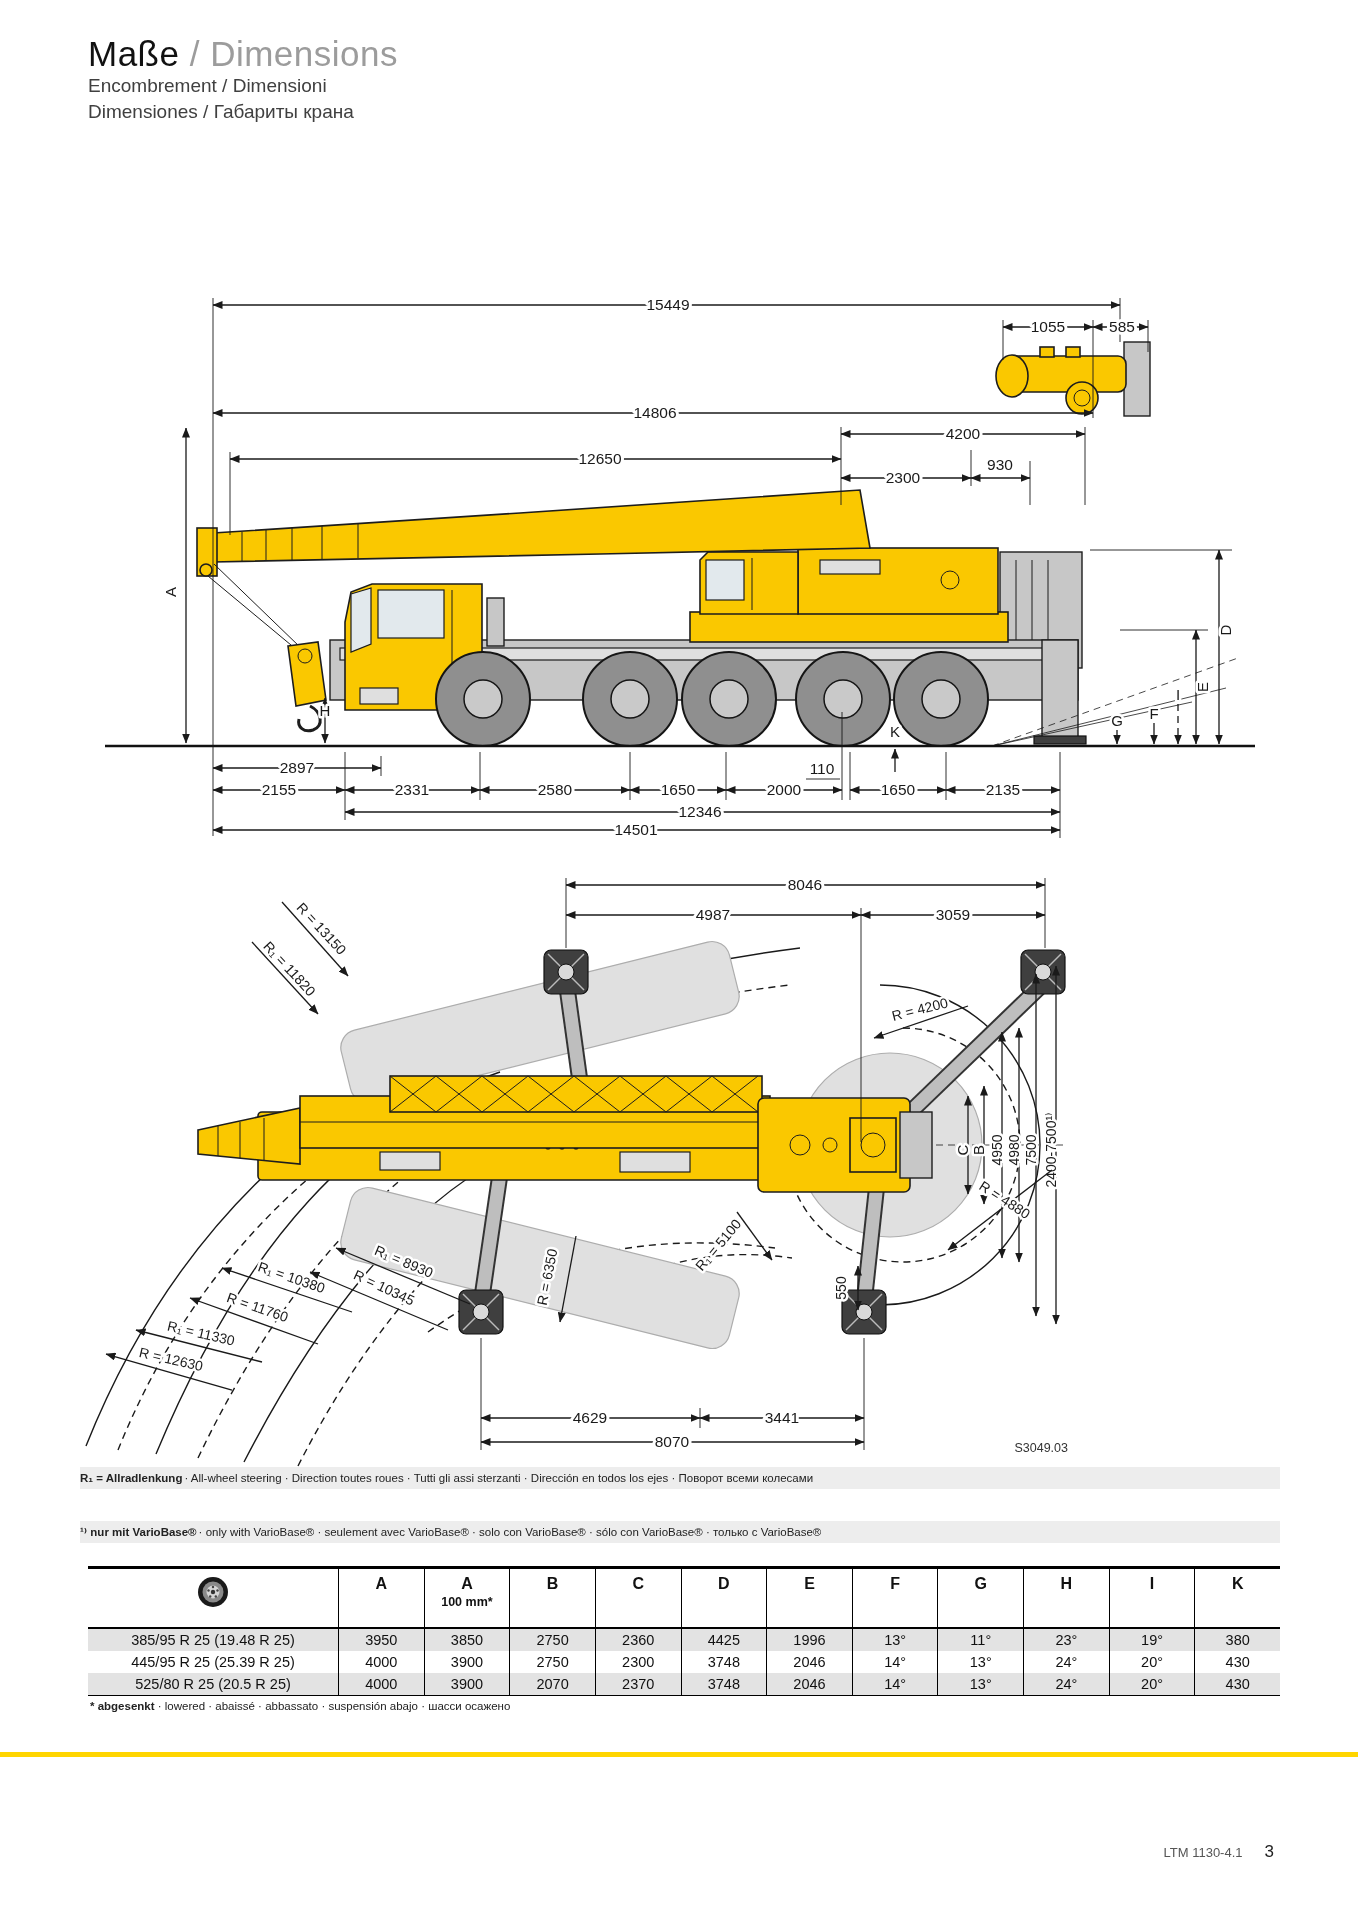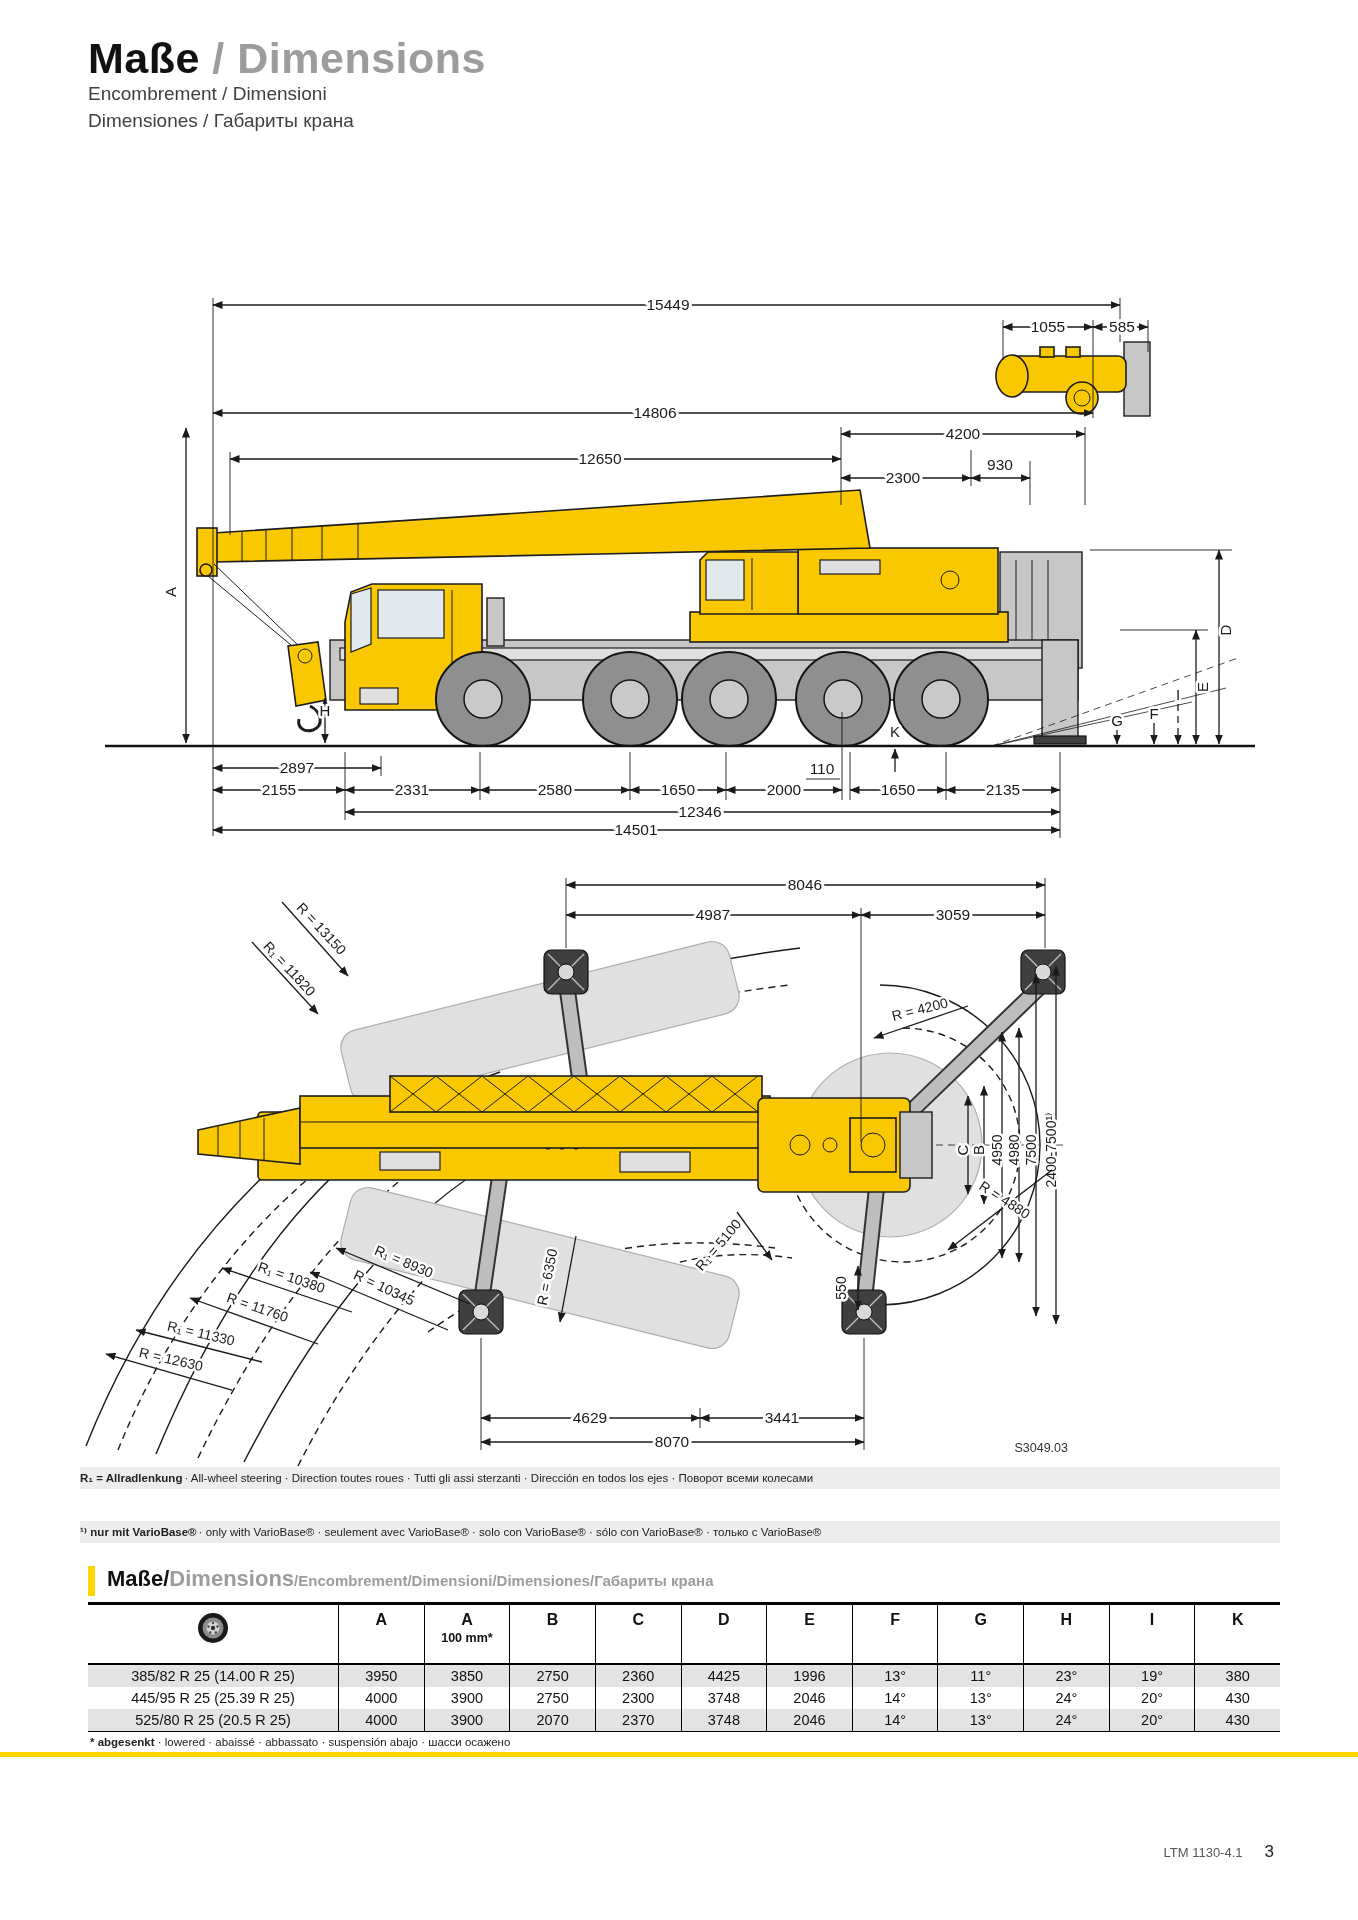--- a/index.html
+++ b/index.html
@@ -1,20 +1,20 @@
 <!DOCTYPE html>
 <html><head>
 <meta charset="utf-8">
 <style>
   html,body{margin:0;padding:0;background:#888;}
   .page{position:relative;width:1358px;height:1920px;background:#fff;overflow:hidden;
         font-family:"Liberation Sans","DejaVu Sans",sans-serif;color:#111;}
   
   .hdr{position:absolute;left:88px;top:36px;}
-  .hdr h1{margin:0;font-size:43px;font-weight:700;letter-spacing:.5px;line-height:1.05;}
+  .hdr h1{margin:0;font-size:35px;font-weight:400;letter-spacing:.5px;line-height:1.05;}
   .hdr h1 .t1{color:#111;}
   .hdr h1 .t2{color:#9c9c9c;}
   .hdr .sub{font-size:19px;color:#404040;line-height:1.4;}
   
   .diag{position:absolute;left:0;top:230px;width:1358px;height:1250px;}
   svg text{font-family:"Liberation Sans","DejaVu Sans",sans-serif;}
   .dl{font-size:15.5px;fill:#1a1a1a;text-anchor:middle;paint-order:stroke;stroke:#fff;stroke-width:6px;stroke-linejoin:round;}
   .lt{font-size:15px;fill:#1a1a1a;text-anchor:middle;paint-order:stroke;stroke:#fff;stroke-width:5px;stroke-linejoin:round;}
   .rl{font-size:14px;fill:#1a1a1a;text-anchor:middle;paint-order:stroke;stroke:#fff;stroke-width:5px;stroke-linejoin:round;}
   .code{font-size:12.5px;fill:#333;}
@@ -392,24 +392,20 @@
   <div class="noteband" style="top:1467px;">
     <b>R₁ = Allradlenkung</b>
       <span> · All-wheel steering · Direction toutes roues · Tutti gli assi sterzanti · Dirección en todos los ejes · Поворот всеми колесами</span>
   </div>
   <div class="noteband" style="top:1521px;">
     <b>¹⁾ nur mit VarioBase®</b>
       <span> · only with VarioBase® · seulement avec VarioBase® · solo con VarioBase® · sólo con VarioBase® · только с VarioBase®</span>
   </div>
 
   <div class="tblwrap">
-    <div class="ttitle">
-      <div class="tbar"></div>
-      <div class="ttext"><span class="t1">Maße/</span><span class="t2">Dimensions</span><span class="t3">/Encombrement/Dimensioni/Dimensiones/Габариты крана</span></div>
-    </div>
     <div class="tbl">
       <div class="hrow">
         <div class="th tirehead">
           <svg width="34" height="34" viewBox="0 0 34 34">
             <circle cx="17" cy="17" r="15" fill="#1a1a1a"></circle>
             <circle cx="17" cy="17" r="10.5" fill="#8a8a8a"></circle>
             <circle cx="17" cy="17" r="6.5" fill="#d5d5d5"></circle>
             <circle cx="17" cy="17" r="2.2" fill="#333"></circle>
             <circle cx="17" cy="12" r="1.2" fill="#444"></circle>
               <circle cx="21.5" cy="15.5" r="1.2" fill="#444"></circle>
@@ -447,21 +443,21 @@
             <span>H</span>
           </div>
         <div class="th">
             <span>I</span>
           </div>
         <div class="th">
             <span>K</span>
           </div>
       </div>
       <div class="drow shade">
-        <div class="td">385/82 R 25 (14.00 R 25)</div>
+        <div class="td">385/95 R 25 (19.48 R 25)</div>
         <div class="td">3950</div>
         <div class="td">3850</div>
         <div class="td">2750</div>
         <div class="td">2360</div>
         <div class="td">4425</div>
         <div class="td">1996</div>
         <div class="td">13°</div>
         <div class="td">11°</div>
         <div class="td">23°</div>
         <div class="td">19°</div>

